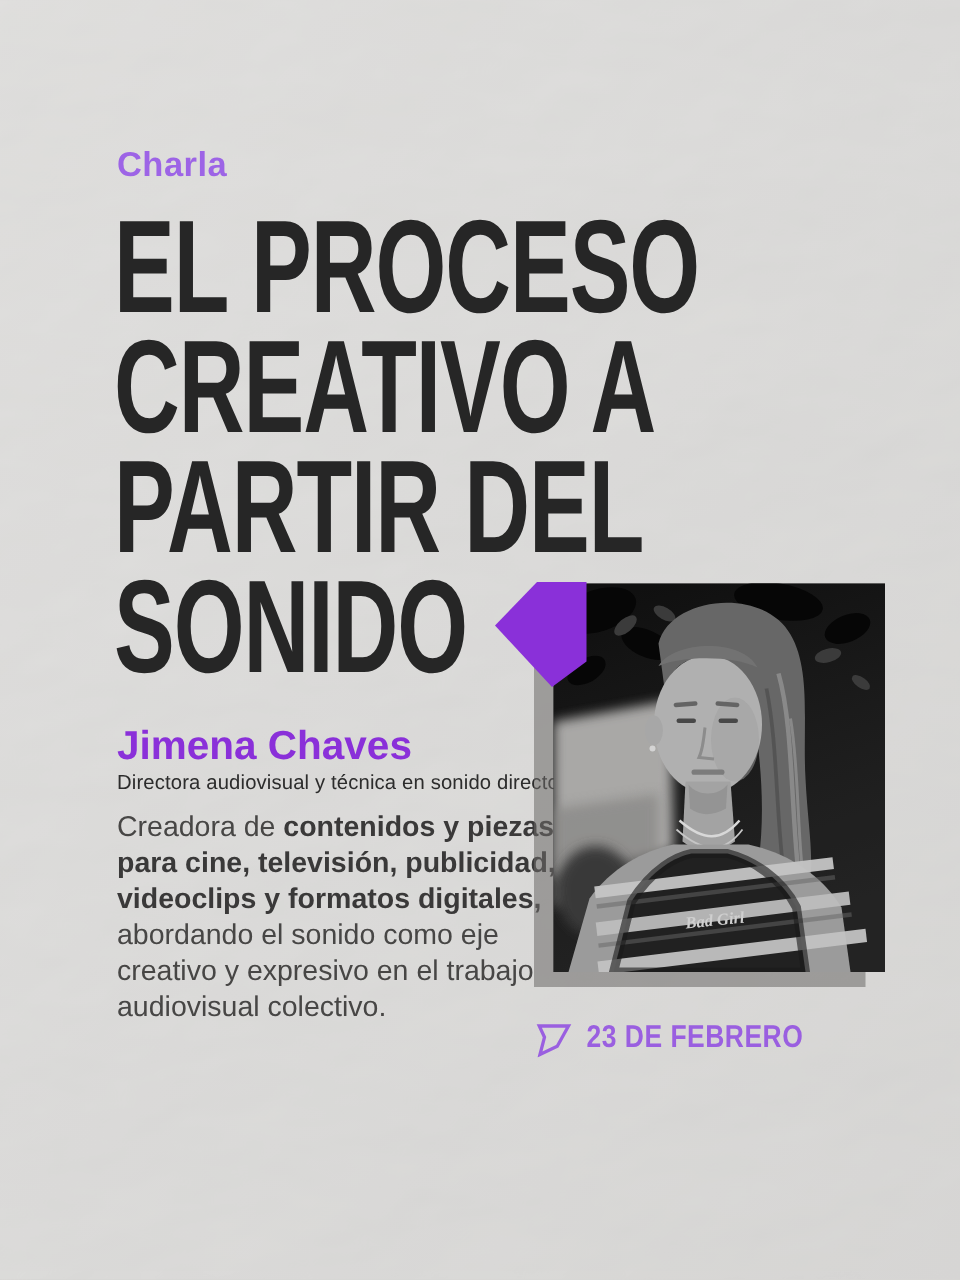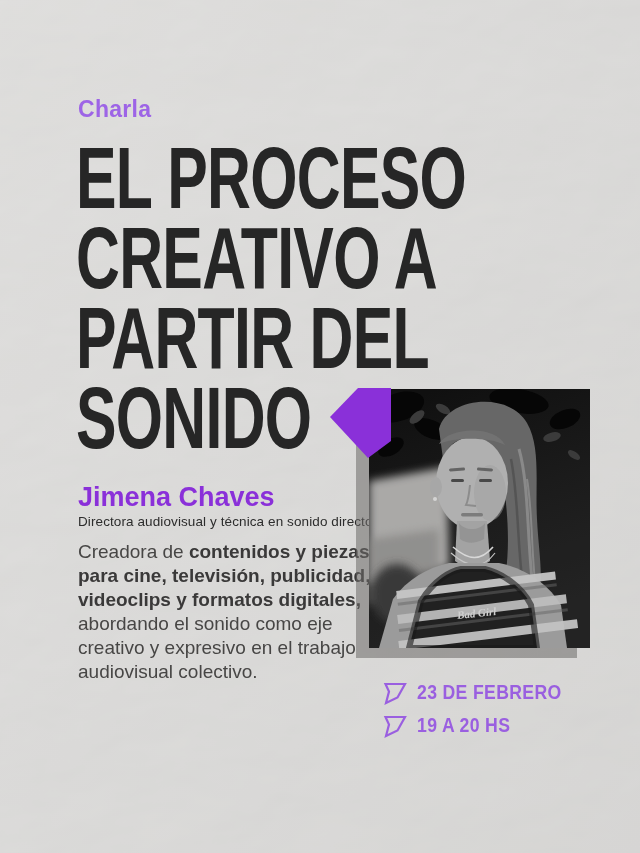--- a/index.html
+++ b/index.html
@@ -50,21 +50,21 @@
   .speaker-role{
     position:absolute;left:78px;top:514px;
     font-size:13.5px;color:#2c2c2c;letter-spacing:.1px;
   }
   .description{
     position:absolute;left:78px;top:540px;width:300px;margin:0;
     font-size:19px;line-height:24px;color:#474645;
   }
   .description b{color:#3a3939;}
 
-  .event-info{position:absolute;left:382px;top:679px;z-index:4;text-align:right;}
+  .event-info{position:absolute;left:356px;top:679px;z-index:4;text-align:right;}
   .event-row{display:flex;align-items:center;margin-bottom:7px;height:26px;}
   .event-row svg{width:26px;height:26px;margin-right:9px;flex:none;}
   .event-label{
     font-size:21px;font-weight:bold;color:var(--accent-mid);
     white-space:nowrap;letter-spacing:.4px;
     transform:scaleX(.84);transform-origin:left center;
   }
 </style>
 </head>
 <body style="--accent: #8a30d9; --accent-light: #9d64e6; --accent-mid: #9a5fe0;">
@@ -192,22 +192,16 @@
 
     <p class="description"><span>Creadora de </span><b>contenidos y piezas para cine, televisión, publicidad, videoclips y formatos digitales,</b><span> abordando el sonido como eje creativo y expresivo en el trabajo audiovisual colectivo.</span></p>
 
     <div class="event-info">
       <div class="event-row">
         <svg viewBox="0 0 26 26">
           <polygon points="3.5,5 23,5 15.5,18.5 4,24 7,12.5" fill="none" stroke="#9a5fe0" stroke-width="2.2" stroke-linejoin="miter"></polygon>
         </svg>
         <span class="event-label">23 DE FEBRERO</span>
       </div>
-      <div class="event-row">
-        <svg viewBox="0 0 26 26">
-          <polygon points="3.5,5 23,5 15.5,18.5 4,24 7,12.5" fill="none" stroke="#9a5fe0" stroke-width="2.2" stroke-linejoin="miter"></polygon>
-        </svg>
-        <span class="event-label">19 A 20 HS</span>
-      </div>
     </div>
 
   </div>
 </div>
 
 </body></html>

